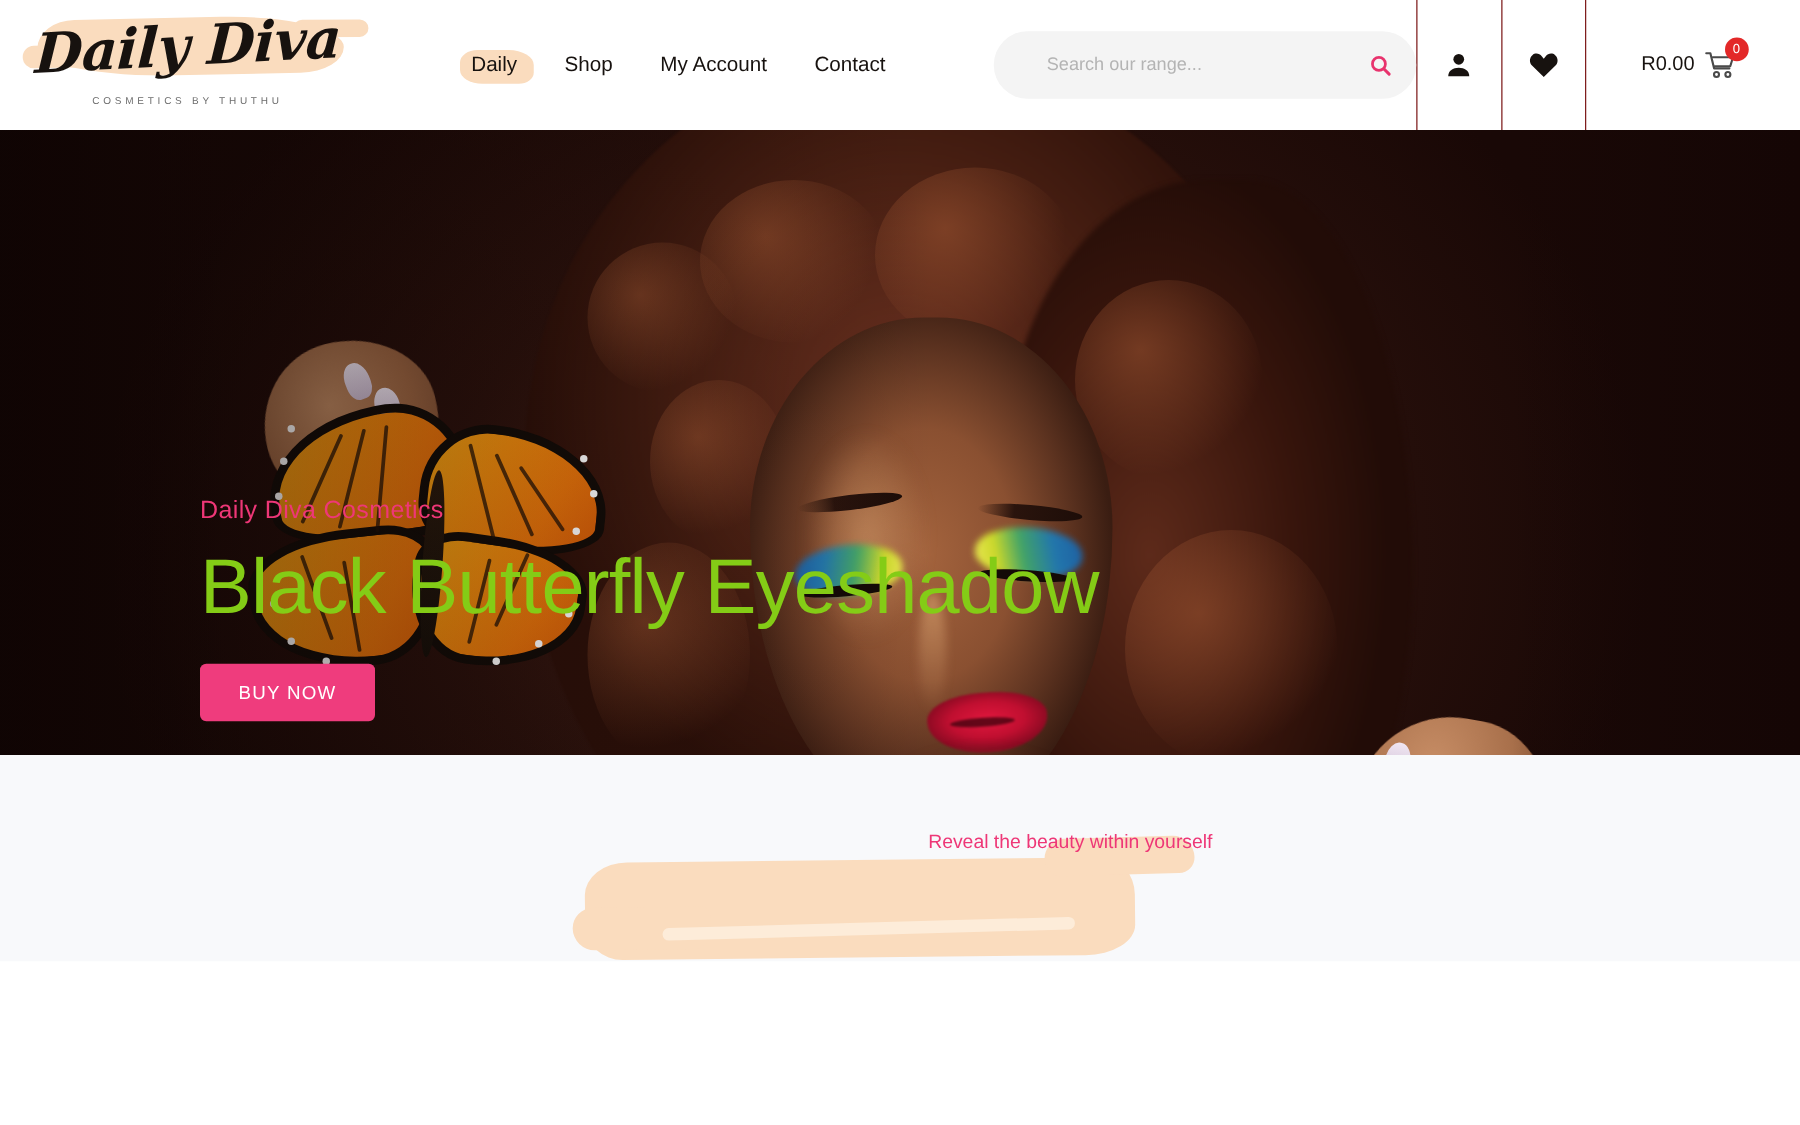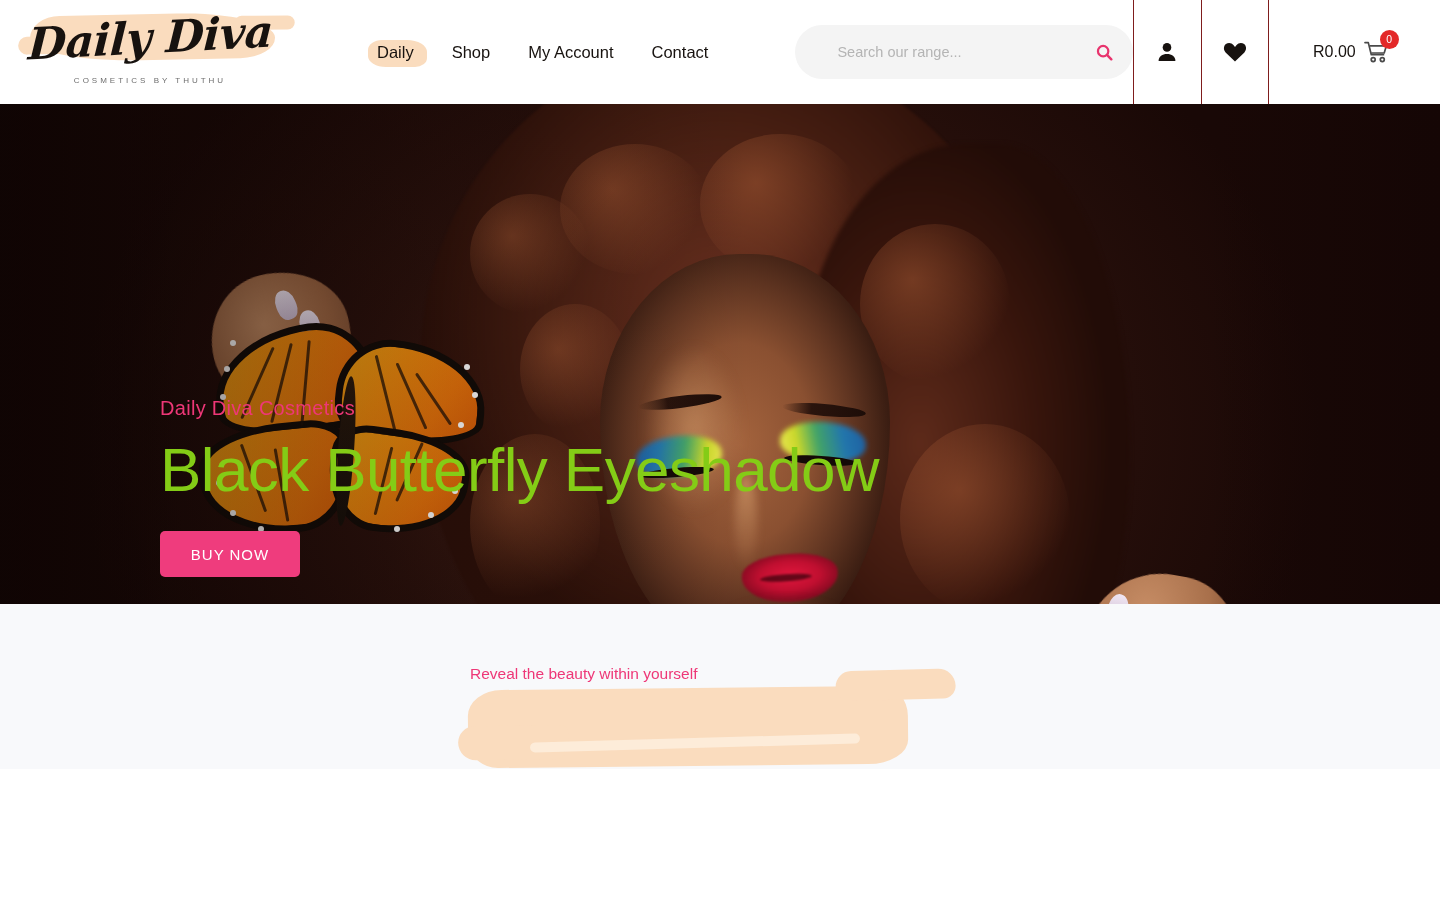--- a/index.html
+++ b/index.html
@@ -474,21 +474,21 @@
     position:relative;
     width:1440px; height:165px;
     background:#f8f9fb;
     overflow:hidden;
   }
   .wn-inner {
     position:absolute;
     left:50%; transform:translateX(-50%);
     top:62px;
     width:500px;
-    text-align:left;
+    text-align:right;
   }
   .wn-brush {
     position:absolute;
     left:-2px; top:22px;
     width:440px; height:78px;
     background:#fadcbe;
     border-radius:34px 26px 40px 30px / 26px 30px 24px 28px;
     transform:rotate(-0.6deg);
     z-index:0;
   }

